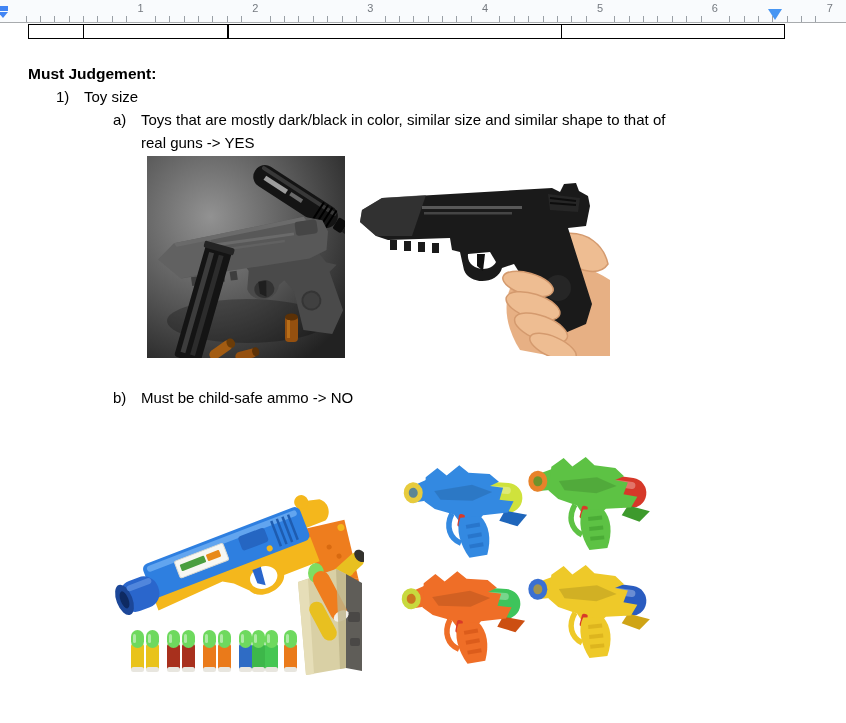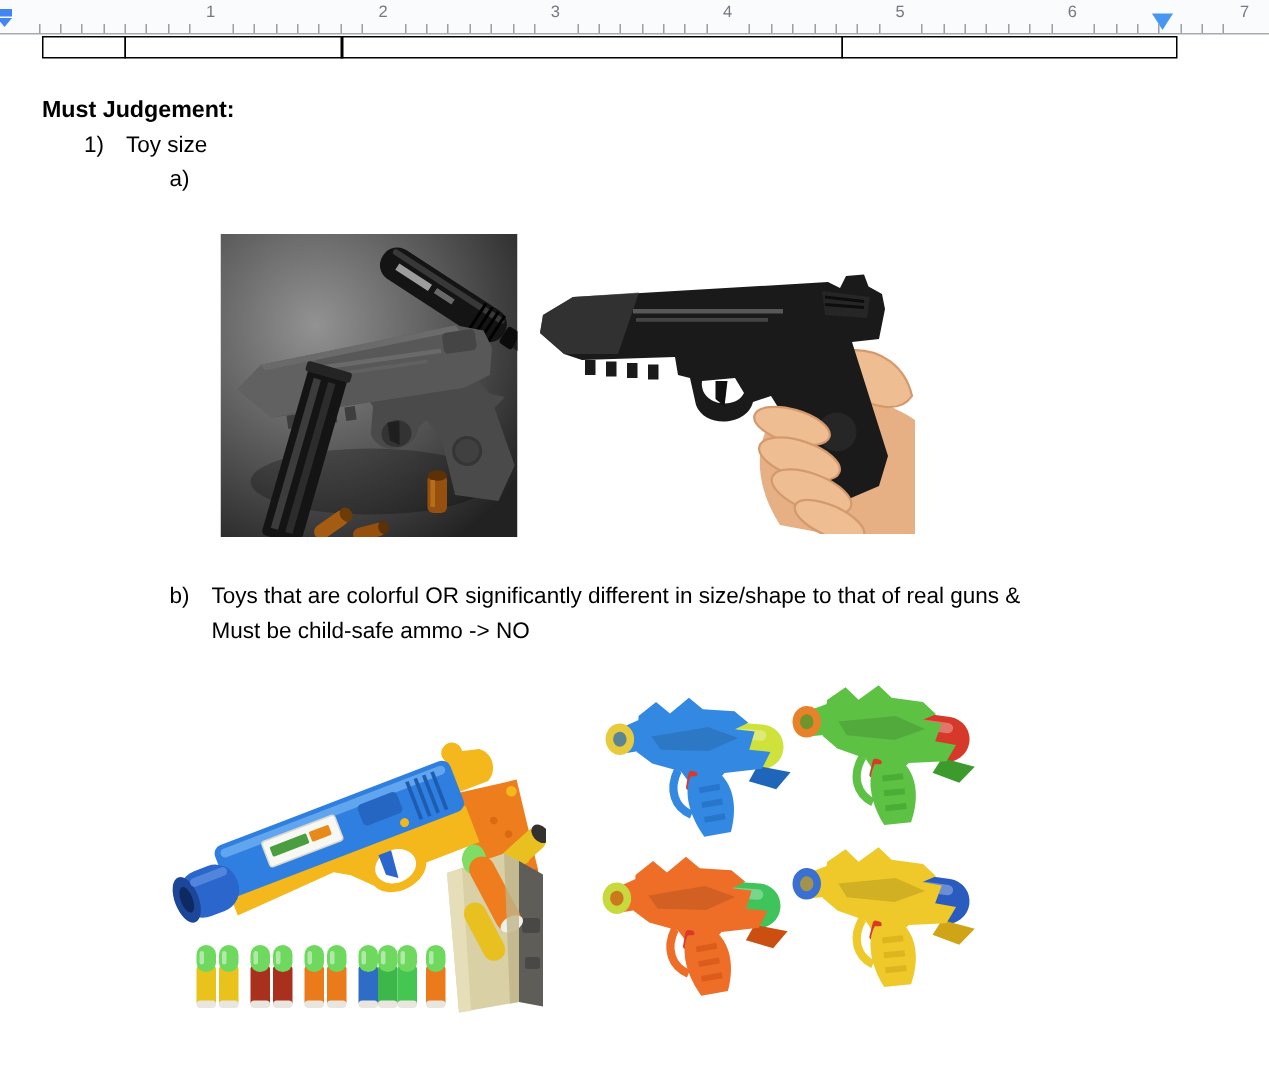--- a/index.html
+++ b/index.html
@@ -119,25 +119,26 @@
   <div class="tcell tc4"></div>
 </div>
 
 <div class="abs doc-text heading" style="left:28px;top:62px">Must Judgement:</div>
 
 <div class="abs doc-text" style="left:56px;top:85px">1)</div>
 <div class="abs doc-text" style="left:84px;top:85px">Toy size</div>
 
 <div class="abs doc-text" style="left:113px;top:108px">a)</div>
 <div class="abs doc-text" style="left:141px;top:108px">
+  <div>Toys that are mostly dark/black in color, similar size and similar shape to that of</div>
+  <div>real guns -&gt; YES</div>
 </div>
 
 <div class="abs doc-text" style="left:113px;top:386px">b)</div>
 <div class="abs doc-text" style="left:141px;top:386px">
-  <div>Toys that are colorful OR significantly different in size/shape to that of real guns &amp;</div>
   <div>Must be child-safe ammo -&gt; NO</div>
 </div>
 
 <svg class="abs" style="left:147px;top:156px" width="198" height="202" viewBox="0 0 198 202" role="img" aria-label="dark grey toy pistol with magazine, silencer and brass darts on grey background">
   <defs>
     <radialGradient id="bg1" cx="32%" cy="30%" r="85%">
       <stop offset="0%" stop-color="#929292"></stop>
       <stop offset="55%" stop-color="#565656"></stop>
       <stop offset="100%" stop-color="#222222"></stop>
     </radialGradient>

